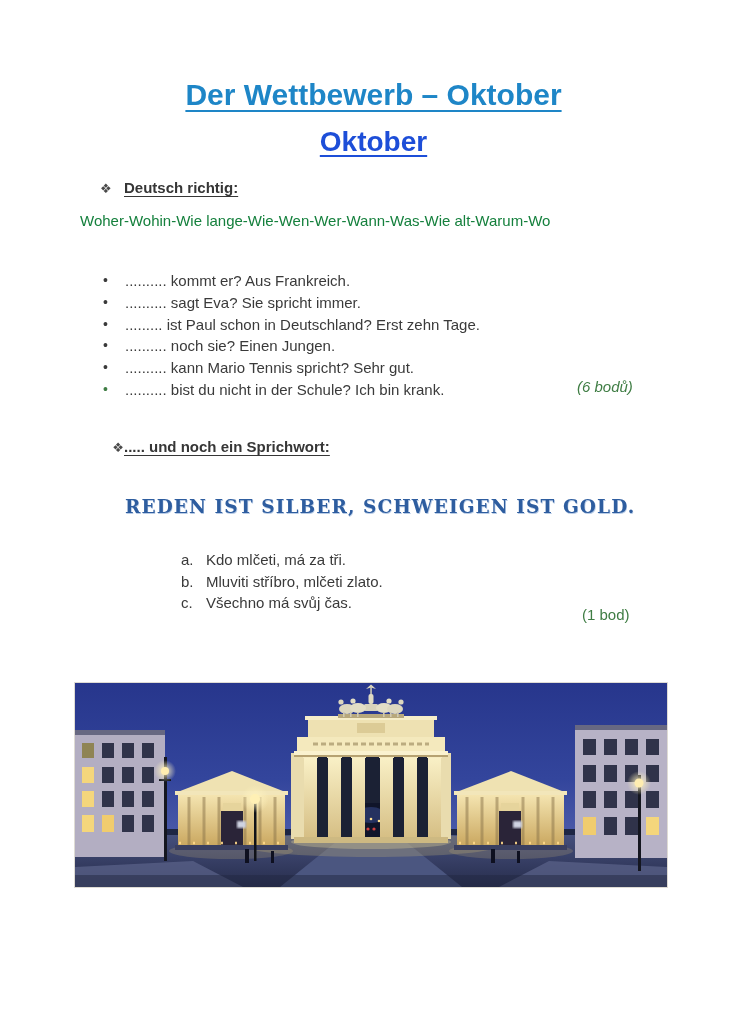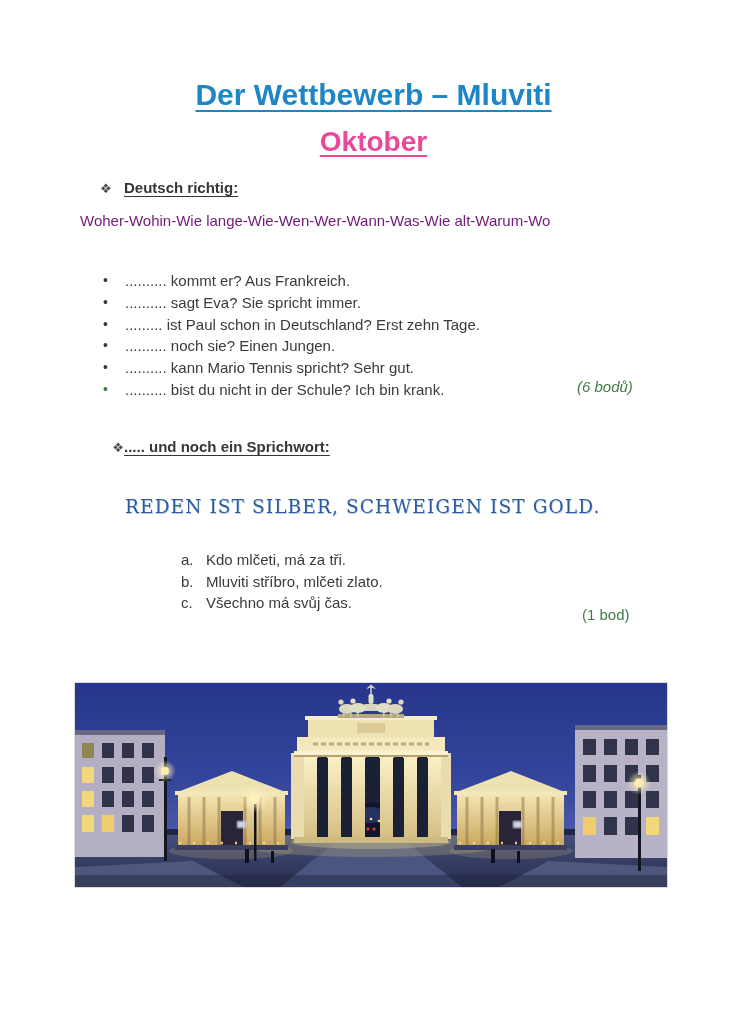--- a/index.html
+++ b/index.html
@@ -7,57 +7,57 @@
     position:relative;width:747px;height:1021px;background:#ffffff;overflow:hidden;
     font-family:"Liberation Sans","DejaVu Sans",sans-serif;color:#3a3a3a;
   }
   .doc-title{
     position:absolute;top:78px;left:0;width:100%;text-align:center;
     font-size:30px;font-weight:700;color:#1e86c7;margin:0;
   }
   .doc-title .u{text-decoration:underline;text-decoration-thickness:2px;text-underline-offset:5px;}
   .doc-subtitle{
     position:absolute;top:126px;left:0;width:100%;text-align:center;
-    font-size:28px;font-weight:700;color:#ec4899;margin:0;
+    font-size:28px;font-weight:700;color:#1d4ed8;margin:0;
   }
   .doc-subtitle .u{text-decoration:underline;text-decoration-thickness:2px;text-underline-offset:4px;}
   .sec-head{position:absolute;left:100px;font-size:15px;font-weight:700;color:#363636;}
   .sec-head .diamond{display:inline-block;width:24px;font-size:13px;font-weight:400;color:#4a4a4a;}
   .sec-head .label{text-decoration:underline;text-underline-offset:3px;}
   #sec1-head{top:179px;}
   #sec2-head{top:438px;text-align:right;}
-  .word-bank{position:absolute;left:80px;top:212px;font-size:15px;color:#701a75;}
+  .word-bank{position:absolute;left:80px;top:212px;font-size:15px;color:#15803d;}
   .q-list{position:absolute;left:103px;top:270px;font-size:15px;}
   .q-row{display:flex;height:21.8px;line-height:21.8px;}
   .q-bullet{width:22px;font-size:14px;color:#3a3a3a;}
   .q-bullet.green{color:#3f7d44;}
   .points{position:absolute;font-size:15px;color:#3f7d44;}
   #points-1{left:577px;top:378px;font-style:italic;}
   #points-2{left:582px;top:590px;margin-top:16px;}
   .proverb{
     position:absolute;left:125px;top:496px;
-    font-family:"DejaVu Serif","Liberation Serif",serif;font-weight:400;
+    font-family:"DejaVu Serif","Liberation Serif",serif;font-weight:700;
     font-size:18.5px;letter-spacing:1.1px;color:#2e5d9f;
     text-shadow:0.6px 0.6px 0 rgba(176,199,228,0.9);
   }
   .options{position:absolute;left:181px;top:549px;font-size:15px;}
   .opt-row{display:flex;height:21.6px;line-height:21.6px;}
   .opt-letter{width:25px;}
   .photo{
     position:absolute;left:75px;top:683px;width:592px;height:204px;
     box-shadow:0 0 0 1px #dedbd4;
   }
   .photo svg{display:block;}
 </style>
 </head>
 <body>
 
 <div class="page">
 
-  <h1 class="doc-title"><span class="u">Der Wettbewerb – Mluviti</span></h1>
+  <h1 class="doc-title"><span class="u">Der Wettbewerb – Oktober</span></h1>
   <h2 class="doc-subtitle"><span class="u">Oktober</span></h2>
 
   <div class="sec-head" id="sec1-head">
     <span class="diamond">❖</span><span class="label">Deutsch richtig:</span>
   </div>
 
   <div class="word-bank">Woher-Wohin-Wie lange-Wie-Wen-Wer-Wann-Was-Wie alt-Warum-Wo</div>
 
   <div class="q-list">
     <div class="q-row">

